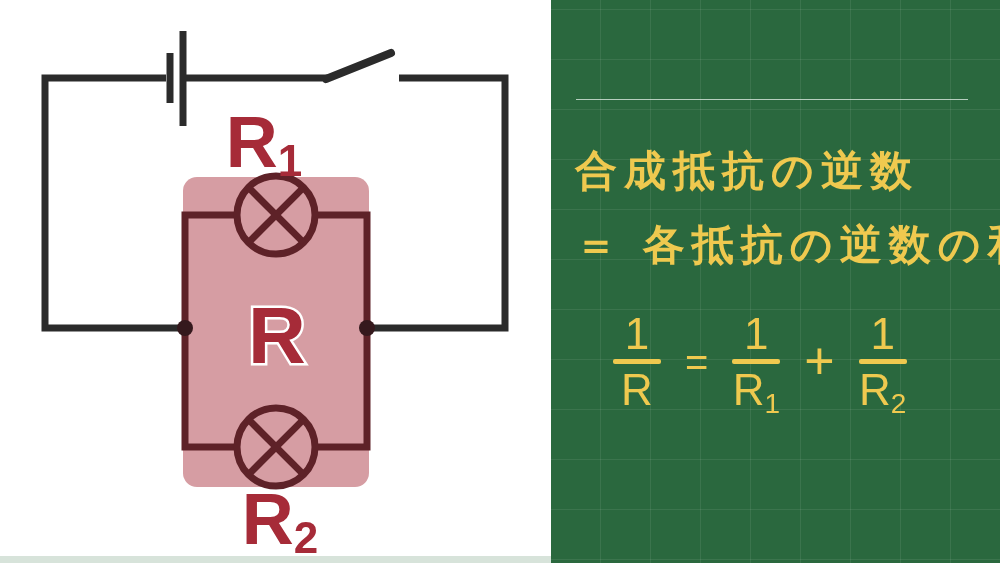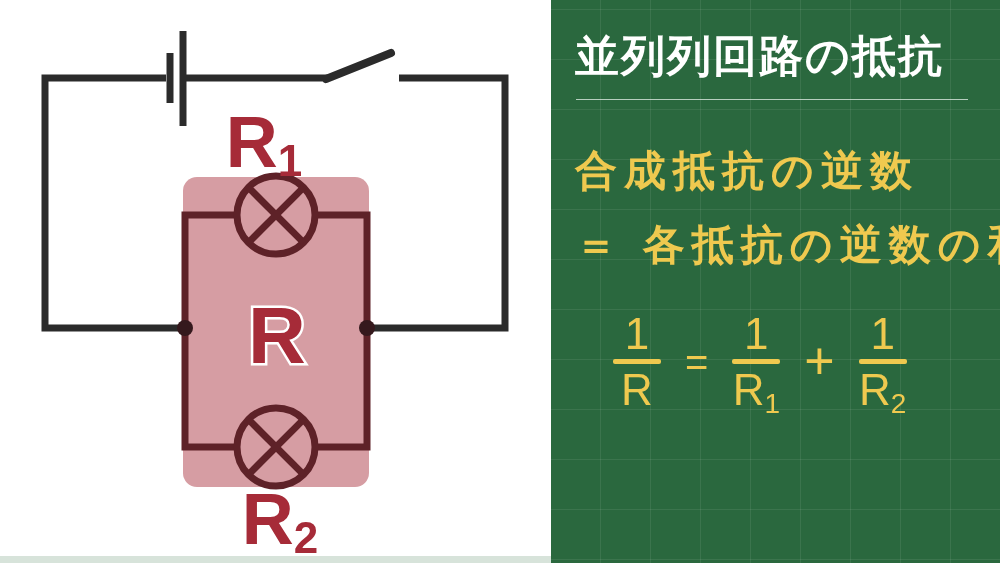--- a/index.html
+++ b/index.html
@@ -145,21 +145,20 @@
       <text x="277" y="363" text-anchor="middle" fill="#a62b38" stroke="#ffffff" stroke-width="5" paint-order="stroke" font-family="Liberation Sans, sans-serif" font-weight="bold" font-size="80">R</text>
 
       <text x="280" y="544" text-anchor="middle" fill="#a62b38" font-family="Liberation Sans, sans-serif" font-weight="bold" font-size="72"><tspan>R</tspan><tspan dy="9" font-size="44">2</tspan></text>
     </svg>
 
     <div class="bottom-strip"></div>
   </div>
 
   <div class="right-panel">
 
-    <div class="board-title">並列列回路の抵抗</div>
 
     <div class="separator"></div>
 
     <div class="board-subtitle">
       <div>合成抵抗の逆数</div>
       <div>＝ 各抵抗の逆数の和</div>
     </div>
 
     <div class="formula">
       <div class="frac">

